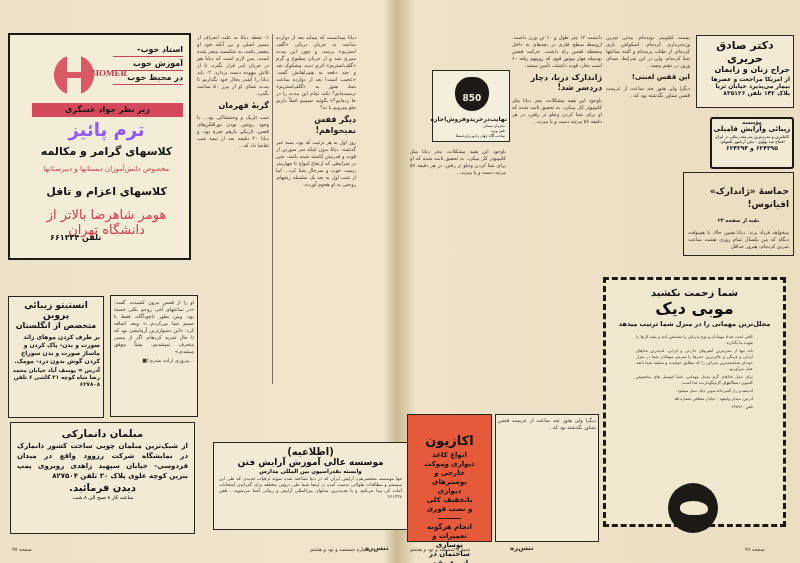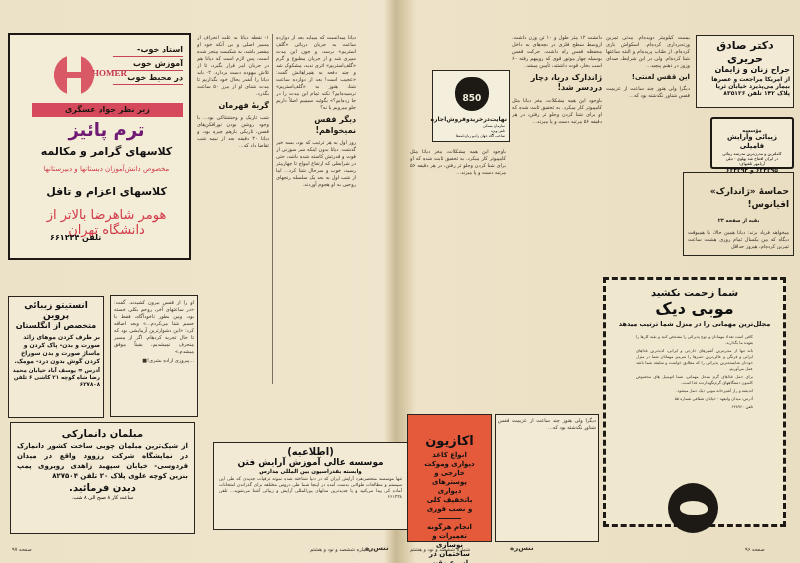--- a/index.html
+++ b/index.html
@@ -14,21 +14,21 @@
 .center{text-align:center}
 
 #homer{left:8px;top:33px;width:183px;height:227px;border:2px solid #1d1a15;background:#f3ecd6;overflow:hidden}
 .homer-logo{position:absolute;left:44px;top:20px;width:40px;height:40px;border-radius:50%;background:#d95a66}
 .homer-logo:after{content:"";position:absolute;left:13px;top:0;width:14px;height:40px;background:#f3ecd6;}
 .homer-logo b{position:absolute;left:0;top:17px;width:40px;height:6px;background:#d95a66;z-index:2}
 .homer-brand{position:absolute;left:82px;top:33px;font-size:9px;font-weight:bold;color:#c43a4c;font-family:"Liberation Serif",serif}
 .homer-lines{position:absolute;right:6px;top:8px;width:70px;font-size:8px;font-weight:bold;color:#1b1710;direction:rtl;text-align:right}
 .homer-lines div{border-bottom:1.5px solid #c94556;padding:2px 0}
 .homer-bar{position:absolute;left:22px;right:6px;top:68px;height:14px;background:#d6495c;color:#1b1710;font-size:8px;font-weight:bold;text-align:center;line-height:14px;direction:rtl}
-.homer-title{position:absolute;left:20px;right:6px;top:84px;text-align:center;font-size:18px;font-weight:bold;color:#701a75;direction:rtl}
+.homer-title{position:absolute;left:20px;right:6px;top:84px;text-align:center;font-size:18px;font-weight:bold;color:#8b5cf6;direction:rtl}
 .homer-sub1{position:absolute;left:18px;right:4px;top:110px;text-align:center;font-size:11px;font-weight:bold;color:#111;direction:rtl}
 .homer-red1{position:absolute;left:18px;right:4px;top:130px;text-align:center;font-size:7px;color:#d23a4a;direction:rtl;line-height:9px}
 .homer-sub2{position:absolute;left:18px;right:4px;top:150px;text-align:center;font-size:11px;font-weight:bold;color:#111;direction:rtl}
 .homer-red2{position:absolute;left:18px;right:4px;top:172px;text-align:center;font-size:13px;color:#d23a4a;direction:rtl}
 .homer-phone{position:absolute;left:40px;top:198px;font-size:8px;font-weight:bold;color:#111;direction:rtl}
 
 .ad-title{font-weight:bold;text-align:center;direction:rtl;color:#111}
 .ad-body{font-weight:bold;direction:rtl;text-align:right;color:#111}
 #parvin{left:8px;top:296px;width:96px;height:122px}
 #danish{left:10px;top:422px;width:185px;height:112px}
@@ -146,21 +146,21 @@
   <p>دیگرا ولی هنوز چند ساعت از عزیمت قفس شناور نگذشته بود که...</p>
 </div>
 
 <div class="abs box" id="sadegh" style="padding:3px">
   <div class="ad-title" style="font-size:11px;line-height:13px">دکتر صادق حریری</div>
   <div class="ad-body" style="font-size:8px;line-height:10px">جراح زنان و زایمان</div>
   <div class="ad-body" style="font-size:6px;line-height:7px">از امریکا مراجعت و عصرها بیمار می‌پذیرد خیابان ثریا</div>
   <div class="ad-body" style="font-size:6px;line-height:8px">پلاک ۱۴۲ تلفن ۸۳۵۱۲۶</div>
 </div>
 
-<div class="abs" id="famili" style="padding:8px">
+<div class="abs" id="famili" style="padding:0">
   <div class="ad-title" style="font-size:5px">مؤسسه</div>
   <div class="ad-title" style="font-size:7px;line-height:9px">زیبائی وآرایش فامیلی</div>
   <div class="center rtl" style="font-size:4px;line-height:5px">کاملترین و مدرن‌ترین مدرسه زیبائی در ایران افتتاح شد پهلوی - تیلی آریامهر تلفنهای:</div>
   <div class="ad-title" style="font-size:6px">۶۲۴۳۹۵ و ۶۲۴۳۹۴</div>
 </div>
 
 <div class="abs box" id="hamase" style="padding:4px;background:transparent">
   <div class="hd" style="font-size:9px;line-height:13px;margin-top:8px">حماسهٔ «ژاندارک» اقیانوس!</div>
   <div class="hd center" style="font-size:5px;margin:6px 0;text-align:center">بقیه از صفحه ۲۳</div>
   <div class="txt" style="height:20px">میخواهد فریاد بزند: دیانا همین حالا، با همیوقت دیگاه که من یکسال تمام روزی هشت ساعت تمرین کرده‌ام، هیروز حداقل</div>

